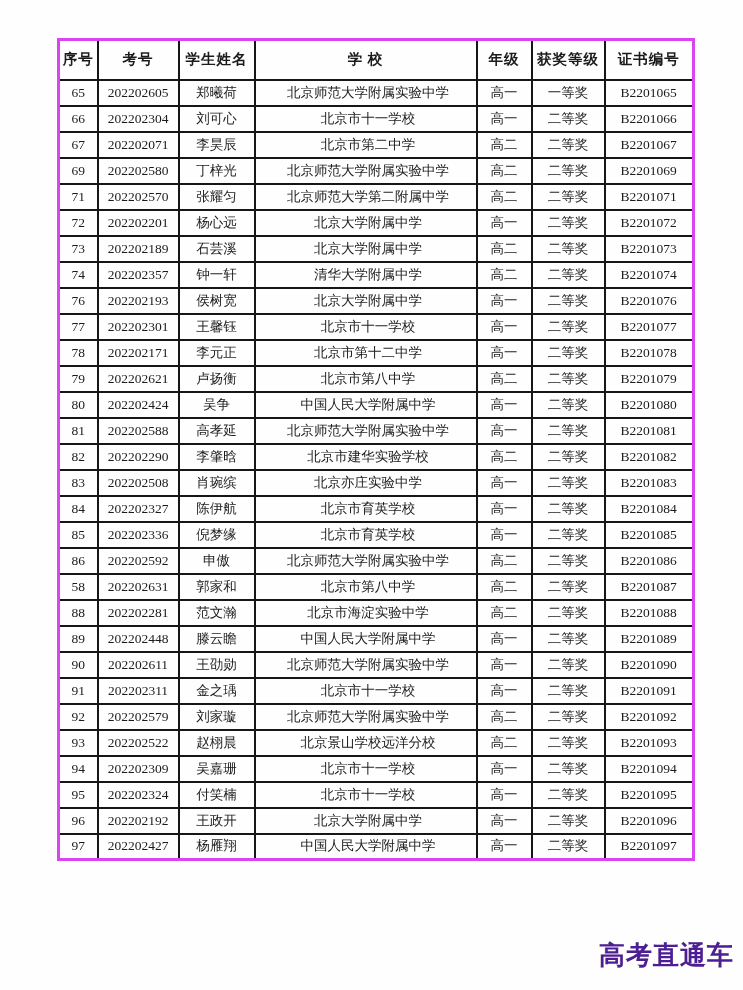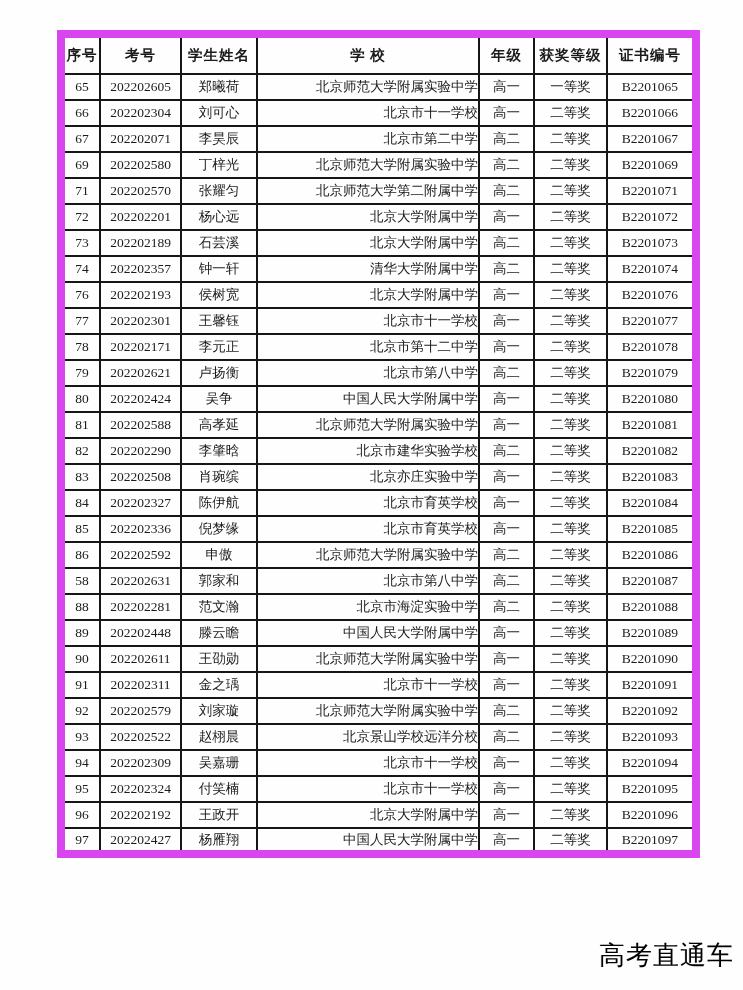--- a/index.html
+++ b/index.html
@@ -8,25 +8,25 @@
   .page {
     position: relative;
     width: 743px;
     height: 990px;
     background: #fefefe;
     overflow: hidden;
   }
   table.award-table {
     position: absolute;
     left: 57px;
-    top: 30px;
+    top: 38px;
     width: 635px;
     border-collapse: collapse;
     table-layout: fixed;
-    border: 8px solid #d946ef;
+    border: 3px solid #d946ef;
   }
   .award-table col.c0 { width: 39px; }
   .award-table col.c1 { width: 81px; }
   .award-table col.c2 { width: 76px; }
   .award-table col.c3 { width: 222px; }
   .award-table col.c4 { width: 55px; }
   .award-table col.c5 { width: 73px; }
   .award-table col.c6 { width: 89px; }
   .award-table th, .award-table td {
     border: 2px solid #161616;
@@ -41,32 +41,32 @@
     font-size: 14.5px;
     font-weight: bold;
     letter-spacing: 1px;
   }
   .award-table td {
     height: 26px;
     font-size: 13.5px;
     font-weight: normal;
   }
   .award-table td.c3 {
-    text-align: right;
+    text-align: center;
     padding-left: 5px;
   }
   .watermark {
     position: absolute;
     left: 599px;
     top: 938px;
     font-size: 26px;
     letter-spacing: 1px;
-    color: #000000;
+    color: #4c1d95;
     text-shadow: 0.5px 0.5px 0 #ffffff, -0.5px -0.5px 0 #d8d6d3;
-    font-weight: normal;
+    font-weight: bold;
   }
 </style>
 </head>
 <body>
 
 <div class="page">
   <table class="award-table">
     <colgroup>
       <col class="c0">
         <col class="c1">

